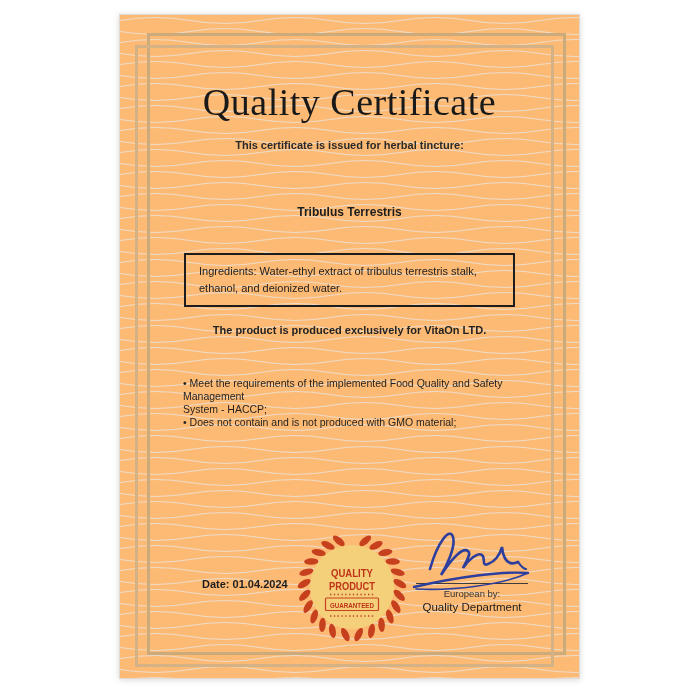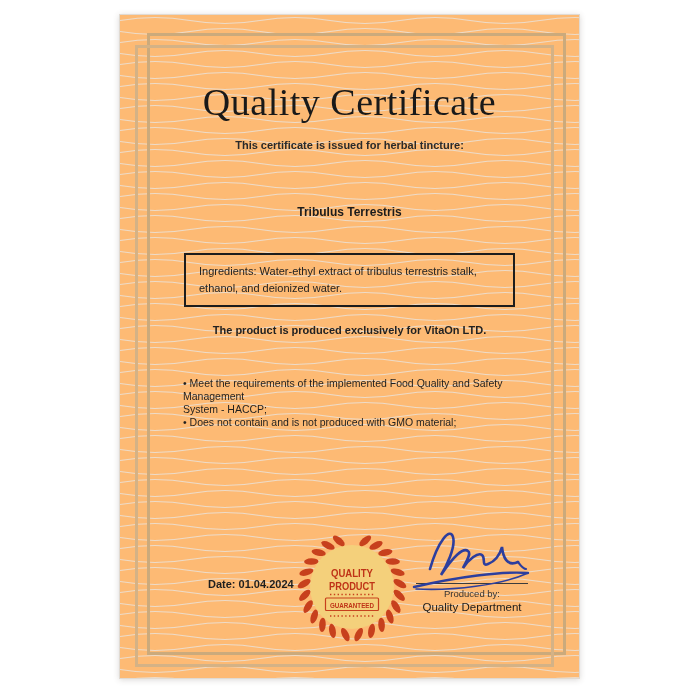--- a/index.html
+++ b/index.html
@@ -17,21 +17,21 @@
          color:#191919;letter-spacing:.5px;}
   .subtitle{top:124px;font-size:11px;color:#2a2a2a;font-weight:bold;}
   .product{top:190px;font-size:12px;font-weight:700;color:#1c1c1c;}
   .regno{top:209px;font-size:11.5px;color:#2a2a2a;}
   .ingbox{top:238px;left:64px;right:64px;border:2px solid #1d1d1d;background:transparent;
           padding:8px 13px;box-sizing:border-box;}
   .ingtext{font-size:11px;line-height:17px;white-space:pre-line;color:#222;}
   .vitaon{top:309px;font-size:11px;color:#222;font-weight:bold;}
   .reqs{top:362px;left:63px;width:376px;font-size:10.5px;line-height:13px;color:#1f1f1f;}
   .req{white-space:pre-line;}
-  .date{top:563px;left:73px;font-size:11px;font-weight:700;color:#1e1e1e;padding-left:15px;}
+  .date{top:563px;left:67px;font-size:11px;font-weight:700;color:#1e1e1e;padding-left:15px;}
   .badge{left:174px;top:514px;}
   .badge text{font-family:"Liberation Sans",sans-serif;font-weight:700;fill:#bf3317;}
   .sigwrap{left:282px;top:506px;width:140px;height:100px;}
   .sigline{top:568px;left:296px;width:112px;height:0;border-top:1.5px solid #3c3c3c;}
   .producedby{top:573px;left:282px;width:140px;text-align:center;font-size:9.5px;color:#333;}
   .dept{top:586px;left:272px;width:160px;text-align:center;font-size:11.5px;font-weight:400;color:#1b1b1b;}
   .sigsvg{position:absolute;left:0;top:0;z-index:3;}
 </style>
 </head>
 <body>
@@ -114,21 +114,21 @@
       </g>
       <text x="0" y="-10" text-anchor="middle" font-size="11.5" textLength="42" lengthAdjust="spacingAndGlyphs">QUALITY</text>
       <text x="0" y="3" text-anchor="middle" font-size="11.5" textLength="46" lengthAdjust="spacingAndGlyphs">PRODUCT</text>
       <line x1="-22" y1="7.5" x2="22" y2="7.5" stroke="#c7401d" stroke-width="1.4" stroke-dasharray="1.4 2.4"></line>
       <rect x="-26.5" y="11" width="53" height="12.5" rx="1" fill="none" stroke="#c7401d" stroke-width="1.2"></rect>
       <text x="0" y="20.5" text-anchor="middle" font-size="7.2" textLength="44" lengthAdjust="spacingAndGlyphs">GUARANTEED</text>
       <line x1="-22" y1="29" x2="22" y2="29" stroke="#c7401d" stroke-width="1.4" stroke-dasharray="1.4 2.4"></line>
     </svg>
 
     <div class="abs sigline"></div>
-    <div class="abs producedby">Produced by:</div>
+    <div class="abs producedby">European by:</div>
     <div class="abs dept">Quality Department</div>
     <div class="abs sigwrap">
       <svg class="sigsvg" width="140" height="100" viewBox="0 0 140 100">
         <g fill="none" stroke="#2c3e9e" stroke-linecap="round">
           <path stroke-width="2.6" d="M28 48 C36 20 48 6 51 16 C54 26 44 46 39 54 C51 36 61 26 66 30 C70 33 63 42 61 47 C67 38 76 31 80 34 C84 37 79 46 86 43 C94 40 98 33 100 26 C101 36 105 46 116 41"></path>
           <path stroke-width="2.2" d="M116 41 C119 45 121 48 124 48"></path>
           <path stroke-width="2.4" d="M12 66 C55 56 100 50 126 52"></path>
           <path stroke-width="1.6" d="M126 52 C100 64 50 70 14 68"></path>
         </g>
       </svg>

